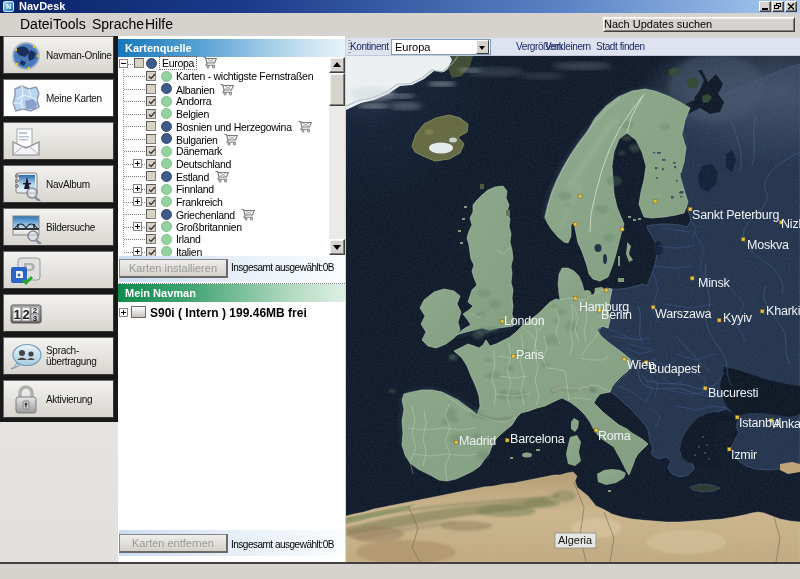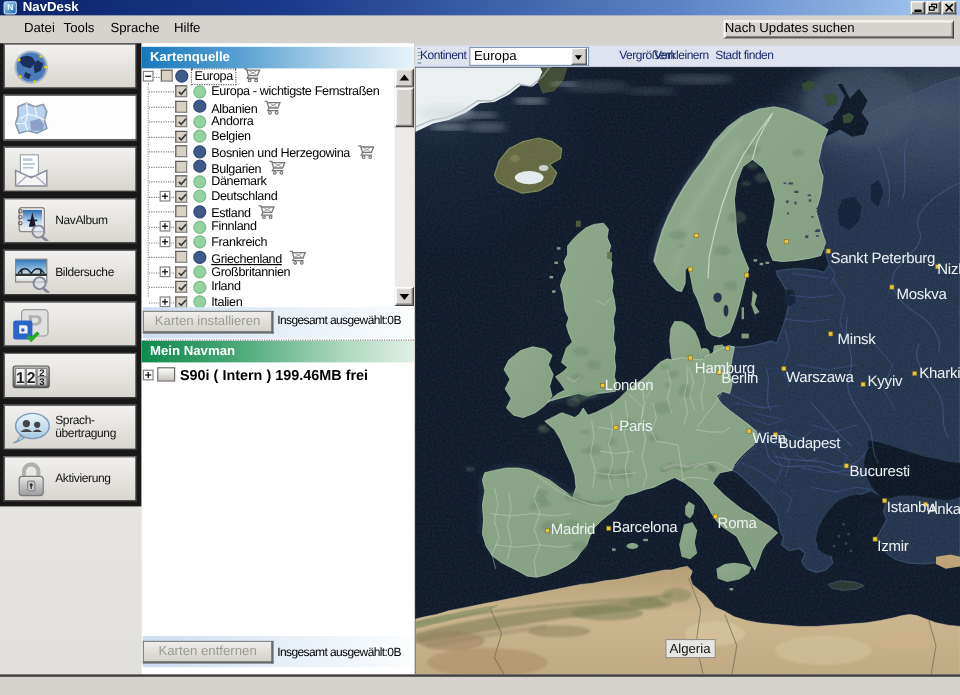--- a/index.html
+++ b/index.html
@@ -3,21 +3,21 @@
 <meta charset="utf-8">
 <style>
   html,body{margin:0;padding:0;}
   body{width:800px;height:579px;overflow:hidden;font-family:"Liberation Sans",sans-serif;background:#d6d3ce;position:relative;}
   .abs{position:absolute;}
   #titlebar{left:0;top:0;width:800px;height:13px;background:linear-gradient(to right,#0a246a,#1a3a8a 30%,#5a82c4 70%,#a6caf0);}
   #titleicon{left:3px;top:1px;width:11px;height:11px;background:linear-gradient(135deg,#9adcf8,#1a6ab0);border:1px solid #cfe8fa;border-radius:2px;box-sizing:border-box;font-size:7px;color:#fff;font-weight:bold;line-height:9px;text-align:center;}
   #titletext{left:19px;top:0px;font-size:11px;font-weight:bold;color:#fff;line-height:13px;}
   .winbtn{top:1px;width:12px;height:11px;background:#d6d3ce;border:1px solid;border-color:#fff #404040 #404040 #fff;box-shadow:inset -1px -1px 0 #808080;box-sizing:border-box;font-size:8px;line-height:8px;text-align:center;color:#000;font-weight:bold;font-family:"Liberation Mono",monospace;}
   #menubar{left:0;top:13px;width:800px;height:23px;background:#d6d3ce;}
-  .menuitem{position:absolute;top:0;height:23px;line-height:23px;font-size:11px;color:#000;}
+  .menuitem{position:absolute;top:0;height:23px;line-height:23px;font-size:14px;color:#000;}
   #updbtn{left:603px;top:17px;width:192px;height:15px;background:#d6d3ce;border:1px solid;border-color:#ffffff #404040 #404040 #ffffff;box-shadow:inset 1px 1px 0 #efefe8, inset -1px -1px 0 #808080;box-sizing:border-box;text-align:left;line-height:13px;font-size:11px;color:#000;}
   #sidebar{left:0;top:36px;width:118px;height:526px;background:linear-gradient(to bottom,#ededeb,#e2e0dc);}
   #sidebardark{left:0;top:36px;width:118px;height:386px;background:#181818;}
   .sbtn{position:absolute;left:3px;width:111px;height:38px;background:linear-gradient(to bottom,#f2f1ef,#d9d6d0);border:1px solid #6a6a6a;border-right-color:#3a3a3a;border-bottom-color:#3a3a3a;box-sizing:border-box;}
   .sbtn.sel{background:#fdfdfd;}
   .sbtn .txt{position:absolute;left:42px;top:0;height:36px;display:flex;align-items:center;font-size:10px;letter-spacing:-0.3px;color:#111;line-height:11px;white-space:nowrap;}
   .sbtn svg{position:absolute;left:5px;top:3px;}
   #midpanel{left:118px;top:36px;width:227px;height:526px;background:#fff;}
   .phead{position:absolute;left:118px;width:227px;height:18px;color:#fff;font-size:11px;font-weight:bold;line-height:18px;padding-left:7px;box-sizing:border-box;}
   #headkq{top:39px;background:linear-gradient(to right,#1878bc,#56a0d2 35%,#b8d8ec 75%,#e8f4fa);}
@@ -78,27 +78,29 @@
       <path d="M8 8 Q14 5 18 8 L21 12 L16 17 L10 15 L7 11 Z" fill="#1a2f5e"></path>
       <path d="M22 10 L27 13 L25 19 L20 21 L19 15 Z" fill="#1a2f5e"></path>
       <path d="M12 20 L17 22 L15 26 L11 24 Z" fill="#1a2f5e"></path>
       <circle cx="17" cy="16" r="12.5" fill="none" stroke="#8aa8cc" stroke-width="1"></circle>
       <circle cx="7" cy="10" r="1.2" fill="#f0d000"></circle>
       <circle cx="25" cy="7" r="1.2" fill="#f0d000"></circle>
       <circle cx="29" cy="16" r="1.2" fill="#f0d000"></circle>
       <circle cx="8" cy="24" r="1.2" fill="#f0d000"></circle>
       <circle cx="20" cy="28" r="1.2" fill="#f0d000"></circle>
     </svg>
+    <div class="txt">Navman-Online</div>
   </div>
 <div class="sbtn sel" style="top:79px;">
     <svg width="34" height="32" viewBox="0 0 34 32">
       <path d="M6 6 L13 3 L20 6 L27 4 L30 10 L28 17 L30 24 L22 28 L14 26 L7 28 L4 20 L6 13 Z" fill="#b8d4ee" stroke="#8a9ab0" stroke-width="1.4"></path>
       <path d="M13 3 L14 12 L8 16 M14 12 L22 14 L20 6 M22 14 L28 17 M14 12 L12 20 L14 26 M12 20 L4 20" fill="none" stroke="#e8f2fa" stroke-width="1.2"></path>
       <path d="M16 18 L24 16 L28 21 L26 26 L17 26 Z" fill="#8aa0c8"></path>
     </svg>
+    <div class="txt">Meine Karten</div>
   </div>
 <div class="sbtn" style="top:122px;">
     <svg width="34" height="32" viewBox="0 0 34 32">
       <rect x="8" y="3" width="15" height="18" fill="#fff" stroke="#9aa" stroke-width="1"></rect>
       <rect x="10" y="6" width="8" height="2" fill="#b8c4d4"></rect>
       <rect x="10" y="10" width="10" height="1.5" fill="#b8c4d4"></rect>
       <rect x="10" y="13" width="9" height="1.5" fill="#b8c4d4"></rect>
       <path d="M4 16 L17 22 L30 16 L30 29 L4 29 Z" fill="#f4f4f2" stroke="#889" stroke-width="1.2"></path>
       <path d="M4 29 L14 20 M30 29 L20 20" stroke="#aab" stroke-width="1" fill="none"></path>
     </svg>
@@ -219,21 +221,21 @@
       <circle cx="6" cy="11" r="1.1" fill="none" stroke="#787878"></circle>
       <circle cx="11.5" cy="11" r="1.1" fill="none" stroke="#787878"></circle>
     </svg></div>
 <div class="dotline" style="left:124px;top:76px;width:21px;"></div>
 <div class="cb" style="left:146px;top:71px;">
     <svg width="8" height="8" viewBox="0 0 8 8" style="position:absolute;left:0.5px;top:0.5px;">
       <path d="M1 3.5 L3 5.5 L7 1" fill="none" stroke="#3a3a3a" stroke-width="1.4"></path>
     </svg>
   </div>
 <div class="circ cgreen" style="left:161px;top:71px;"></div>
-<div class="trow" style="left:176px;top:70px;">Europa - wichtigste Fernstraßen</div>
+<div class="trow" style="left:176px;top:70px;">Karten - wichtigste Fernstraßen</div>
 <div class="dotline" style="left:124px;top:89px;width:21px;"></div>
 <div class="cb" style="left:146px;top:84px;"></div>
 <div class="circ cblue" style="left:161px;top:83px;"></div>
 <div class="trow" style="left:176px;top:83px;">Albanien<svg width="16" height="13" viewBox="0 0 16 13" style="vertical-align:-2px;margin-left:5px;">
       <path d="M1.5 1.5 h2 l1.5 5.5 h7.5 l1.8-4.5 h-10.6 M5.2 7 l-1.2 2.2 h9" fill="none" stroke="#787878" stroke-width="1.1"></path>
       <path d="M5.6 3 l6.2 3.4 M12 3 l-6.6 3.4" stroke="#9a9a9a" stroke-width="0.8"></path>
       <circle cx="6" cy="11" r="1.1" fill="none" stroke="#787878"></circle>
       <circle cx="11.5" cy="11" r="1.1" fill="none" stroke="#787878"></circle>
     </svg></div>
 <div class="dotline" style="left:124px;top:101px;width:21px;"></div>
@@ -310,21 +312,21 @@
 <div class="cb" style="left:146px;top:197px;">
     <svg width="8" height="8" viewBox="0 0 8 8" style="position:absolute;left:0.5px;top:0.5px;">
       <path d="M1 3.5 L3 5.5 L7 1" fill="none" stroke="#3a3a3a" stroke-width="1.4"></path>
     </svg>
   </div>
 <div class="circ cgreen" style="left:161px;top:196px;"></div>
 <div class="trow" style="left:176px;top:196px;">Frankreich</div>
 <div class="dotline" style="left:124px;top:214px;width:21px;"></div>
 <div class="cb" style="left:146px;top:209px;"></div>
 <div class="circ cblue" style="left:161px;top:209px;"></div>
-<div class="trow" style="left:176px;top:208px;text-decoration:underline;">Griechenland<svg width="16" height="13" viewBox="0 0 16 13" style="vertical-align:-2px;margin-left:5px;">
+<div class="trow" style="left:176px;top:208px;">Griechenland<svg width="16" height="13" viewBox="0 0 16 13" style="vertical-align:-2px;margin-left:5px;">
       <path d="M1.5 1.5 h2 l1.5 5.5 h7.5 l1.8-4.5 h-10.6 M5.2 7 l-1.2 2.2 h9" fill="none" stroke="#787878" stroke-width="1.1"></path>
       <path d="M5.6 3 l6.2 3.4 M12 3 l-6.6 3.4" stroke="#9a9a9a" stroke-width="0.8"></path>
       <circle cx="6" cy="11" r="1.1" fill="none" stroke="#787878"></circle>
       <circle cx="11.5" cy="11" r="1.1" fill="none" stroke="#787878"></circle>
     </svg></div>
 <div class="dotline" style="left:124px;top:227px;width:21px;"></div>
 <div class="expander plus" style="left:133px;top:222px;"></div>
 <div class="cb" style="left:146px;top:222px;">
     <svg width="8" height="8" viewBox="0 0 8 8" style="position:absolute;left:0.5px;top:0.5px;">
       <path d="M1 3.5 L3 5.5 L7 1" fill="none" stroke="#3a3a3a" stroke-width="1.4"></path>

